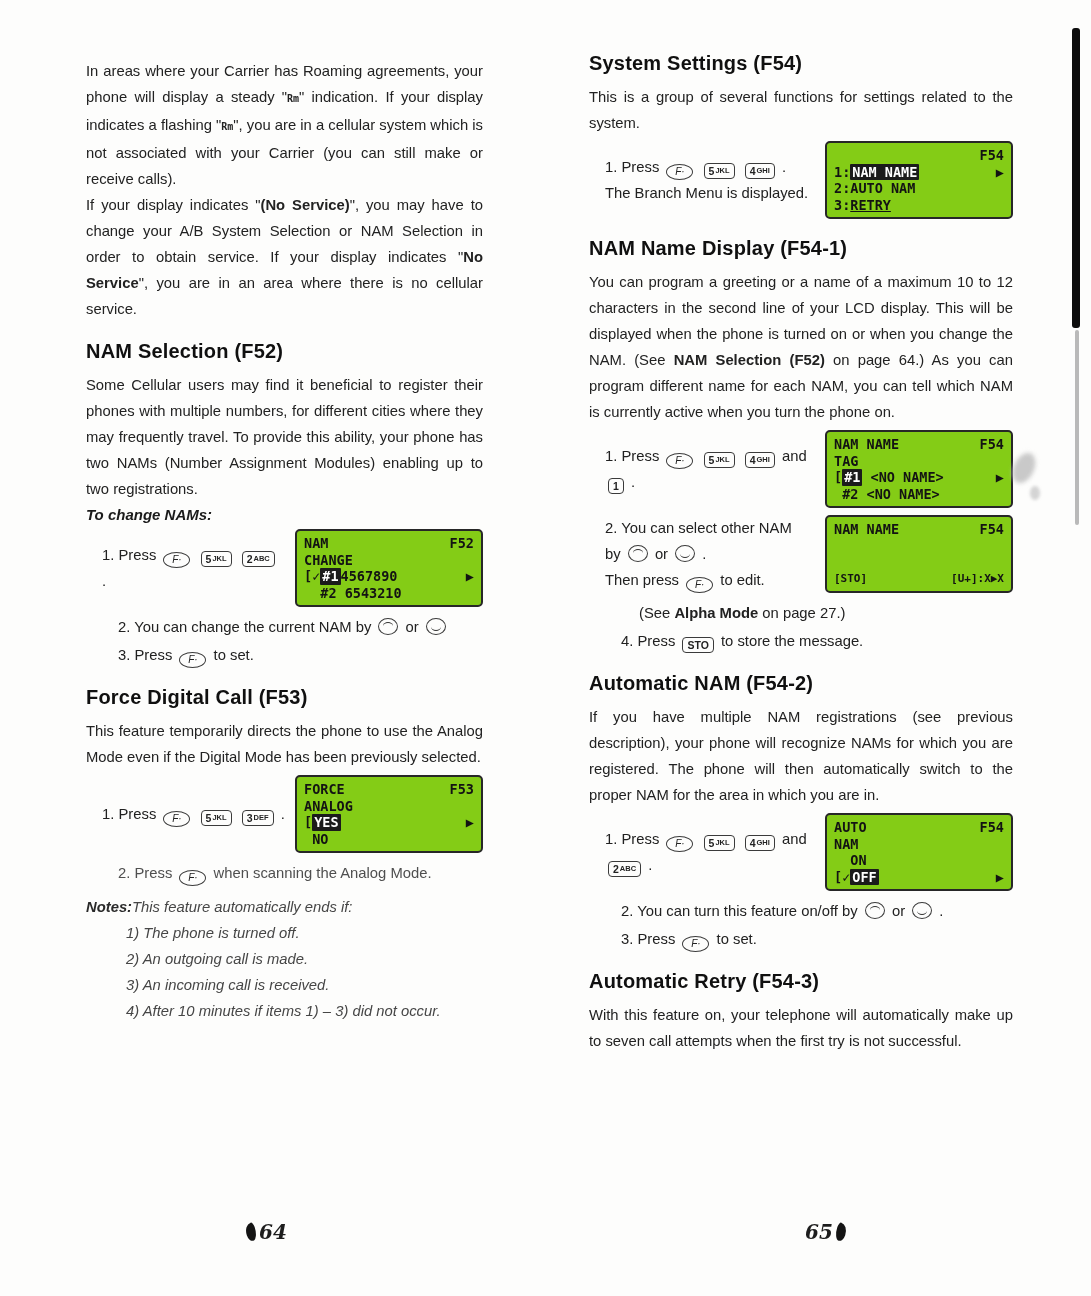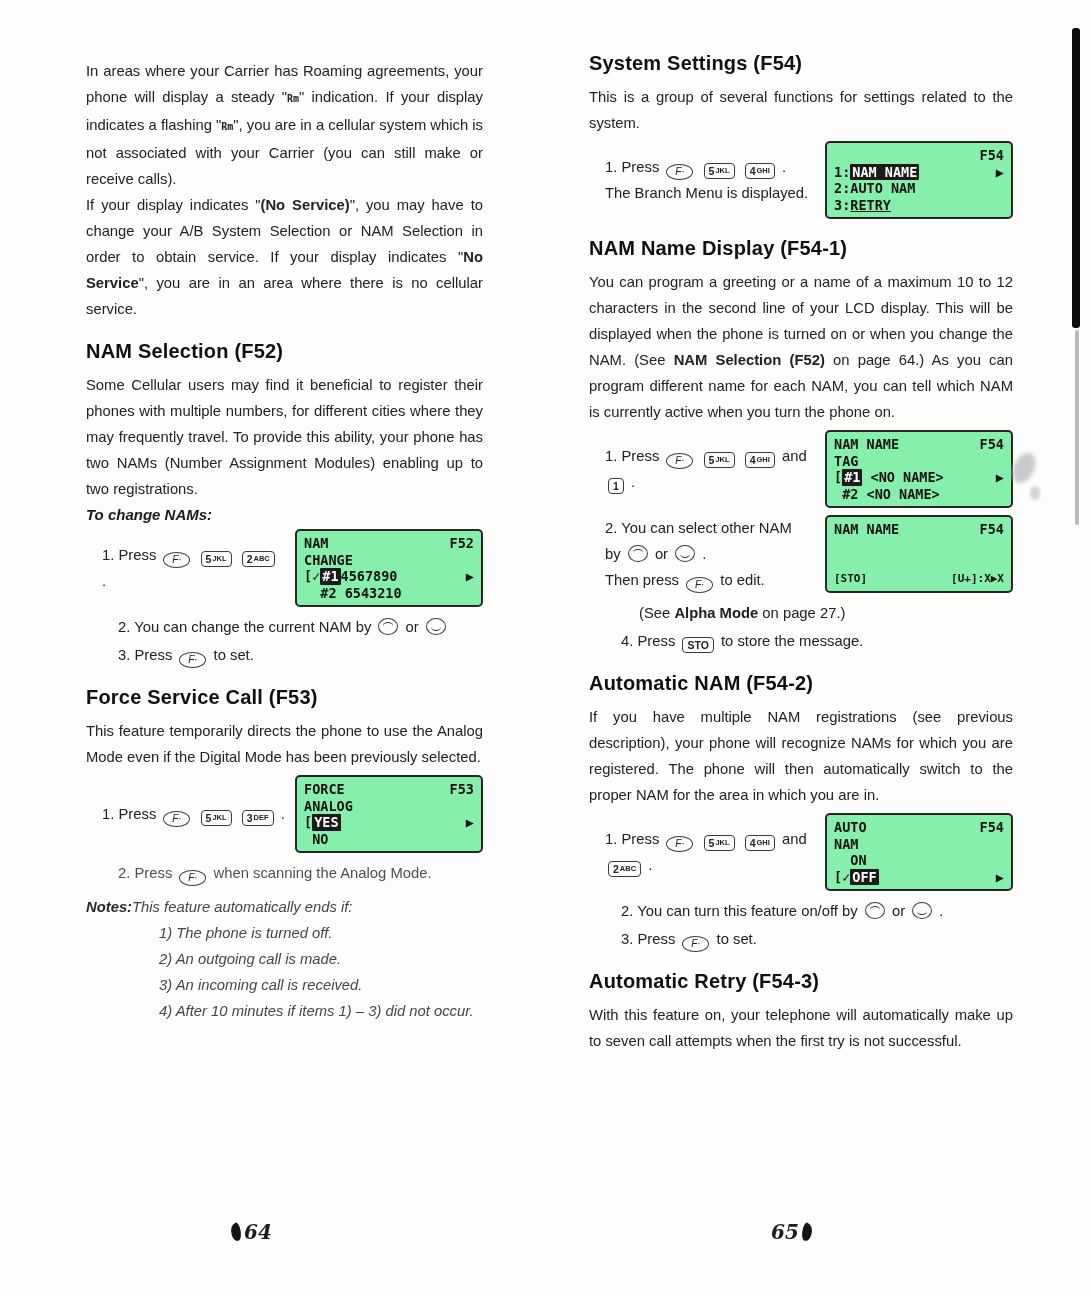--- a/index.html
+++ b/index.html
@@ -36,39 +36,39 @@
   .key.pill { height:16px; border-radius:4px; padding:0 4px; font-size:10.5px; font-weight:bold; }
   .key.pill .kl { font-size:7.5px; margin-left:1px; font-weight:bold; }
   .key.circle { width:20px; height:17px; border-radius:50%; position:relative; }
   .key.circle::after { content:""; position:absolute; left:4px; right:4px; height:7px;
                        border:0 solid #333; border-radius:50%; }
   .key.circle.up::after   { top:3px; border-top-width:1.6px; }
   .key.circle.down::after { bottom:3px; border-bottom-width:1.6px; }
 
   
   .lcd { border:2px solid #272727; border-radius:5px; padding:4px 7px; width:188px;
-         background:#86efac; font-family:"DejaVu Sans Mono", monospace; font-weight:bold;
+         background:#84cc16; font-family:"DejaVu Sans Mono", monospace; font-weight:bold;
          font-size:13.5px; color:#131313; flex-shrink:0; }
   .lcd-line { display:flex; white-space:pre; line-height:16.5px; min-height:16.5px; align-items:baseline; }
   .lcd-inv { background:#1b1b1b; color:#ffffff; padding:0 2px; border-radius:1px; }
   .lcd-right { margin-left:auto; }
   .lcd-underline { text-decoration:underline; }
   .lcd-small { font-size:11px; }
 
   
   .notes { font-style:italic; color:#464646; font-size:14.8px; line-height:26px; margin-top:8px; }
   .notes-label { font-weight:bold; margin-right:0; color:#2a2a2a; }
-  .notes-items { margin-left:73px; }
+  .notes-items { margin-left:40px; }
 
   
   .pagenum { position:absolute; top:1220px; font-family:"DejaVu Serif", serif;
              font-size:20px; font-weight:bold; font-style:italic; color:#1d1d1d;
              display:flex; align-items:center; gap:3px; }
-  .pagenum.l { left:231px; }
-  .pagenum.r { left:771px;justify-content:center; }
+  .pagenum.l { left:246px; }
+  .pagenum.r { left:805px;justify-content:center; }
   .ornament { width:10px; height:18px; background:#141414; display:inline-block; }
   .orn-left  { border-radius:75% 25% 55% 45% / 60% 30% 70% 40%; transform:rotate(-18deg); }
   .orn-right { border-radius:25% 75% 45% 55% / 30% 60% 40% 70%; transform:rotate(18deg); }
 
   
   .artifact { position:absolute; }
   .art-bar1 { left:1072px; top:28px; width:8px; height:300px; background:#0d0d0d; border-radius:3px; }
   .art-bar2 { left:1075px; top:330px; width:4px; height:195px; background:#b9b9b9; border-radius:2px; }
   .art-smudge { left:1014px; top:452px; width:20px; height:32px; background:#c9c9c9;
                 border-radius:50%; transform:rotate(25deg); filter:blur(2px); }
@@ -118,21 +118,21 @@
         <span>or</span>
         <span class="key circle down"></span>
       </div>
       <div class="step-line">
         <span>3. Press</span>
         <span class="key oval">F·</span>
         <span>to set.</span>
       </div>
     </div>
 
-    <h2>Force Service Call (F53)</h2>
+    <h2>Force Digital Call (F53)</h2>
     <p class="body faded">This feature temporarily directs the phone to use the Analog Mode even if the Digital Mode has been previously selected.</p>
 
     <div class="steps">
       <div class="step-row">
         <div class="step-text">
           <span>1. Press</span>
           <span class="key oval">F·</span>
           <span class="key pill">
               <span class="kd">5</span>
               <span class="kl">JKL</span>

